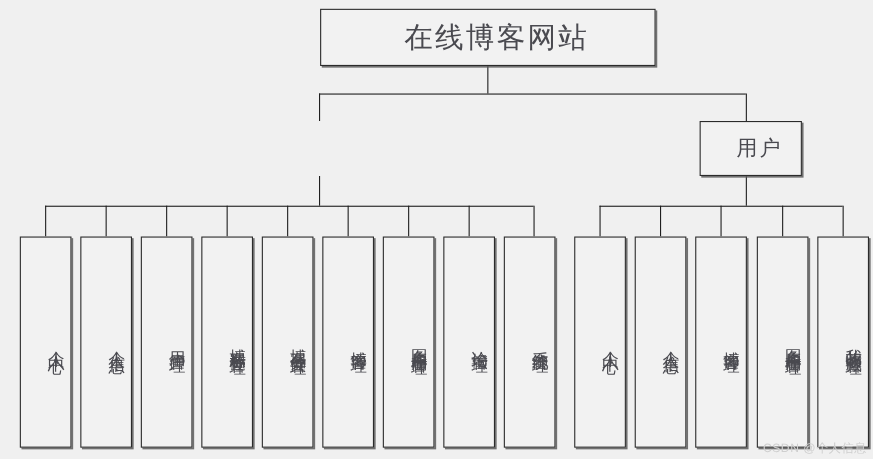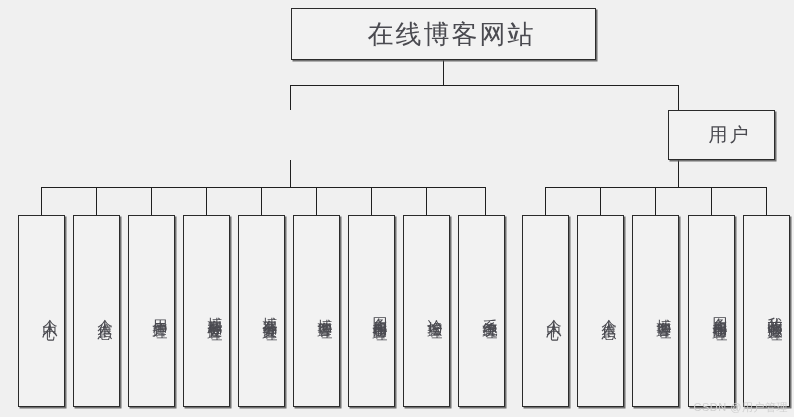--- a/index.html
+++ b/index.html
@@ -107,21 +107,21 @@
   <div class="connector h" style="left:545px; top:187px; width:221px;"></div>
   <div class="connector v" style="left:545px; top:187px; height:28px;"></div>
   <div class="connector v" style="left:600px; top:187px; height:28px;"></div>
   <div class="connector v" style="left:655px; top:187px; height:28px;"></div>
   <div class="connector v" style="left:711px; top:187px; height:28px;"></div>
   <div class="connector v" style="left:766px; top:187px; height:28px;"></div>
 
   <div class="node node-root" style="left:291px; top:8px; width:305px; height:52px;">在线博客网站</div>
 
 
-  <div class="node node-mid" style="left:668px; top:110px; width:107px; height:50px;">用户</div>
+  <div class="node node-mid" style="left:636px; top:110px; width:93px; height:50px;">用户</div>
 
   <div class="node node-leaf" style="left:18px; top:215px; width:47px; height:192px;">
     <span class="leaf-text">个人中心</span>
   </div>
   <div class="node node-leaf" style="left:73px; top:215px; width:47px; height:192px;">
     <span class="leaf-text">个人信息</span>
   </div>
   <div class="node node-leaf" style="left:128px; top:215px; width:47px; height:192px;">
     <span class="leaf-text">用户管理</span>
   </div>
@@ -153,15 +153,15 @@
   <div class="node node-leaf" style="left:632px; top:215px; width:47px; height:192px;">
     <span class="leaf-text">博客管理</span>
   </div>
   <div class="node node-leaf" style="left:688px; top:215px; width:47px; height:192px;">
     <span class="leaf-text">图库相册管理</span>
   </div>
   <div class="node node-leaf" style="left:743px; top:215px; width:47px; height:192px;">
     <span class="leaf-text">我的收藏管理</span>
   </div>
 
-  <div id="watermark">CSDN @用户管理</div>
+  <div id="watermark">CSDN @个人信息</div>
 
 </div>
 
 </body></html>

